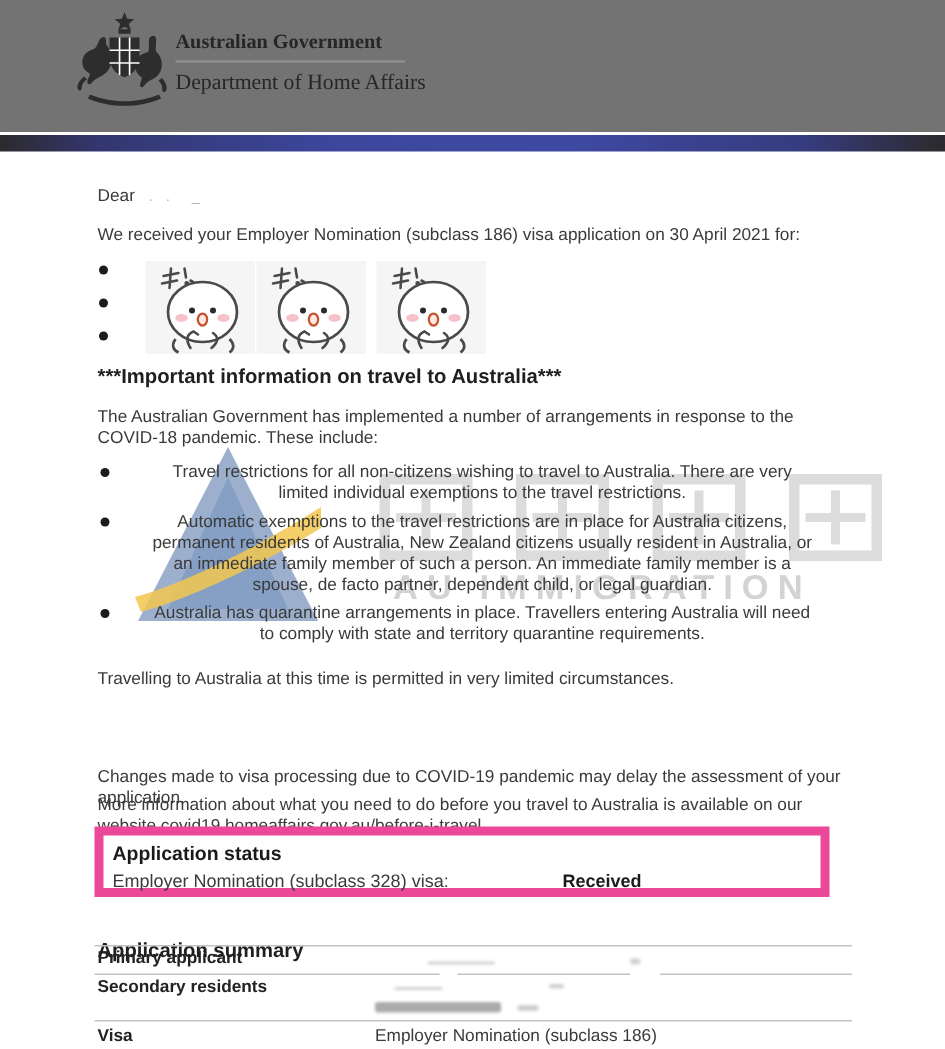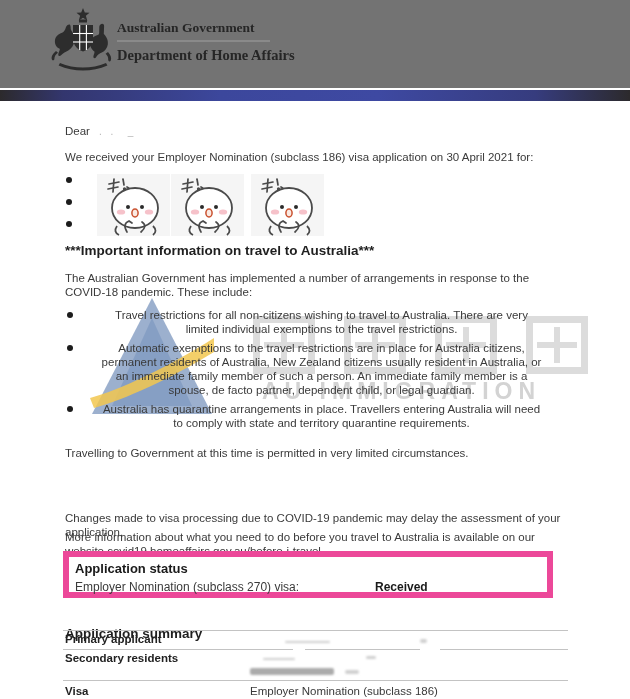--- a/index.html
+++ b/index.html
@@ -4,21 +4,21 @@
 <style>
   html,body{margin:0;padding:0;background:#fff;}
   #page{position:relative;width:630px;height:699px;background:#fff;overflow:hidden;
         font-family:"Liberation Sans","DejaVu Sans",sans-serif;color:#3a3a3a;}
   
   .hdr{position:absolute;left:0;top:0;width:630px;height:88px;background:#737373;}
   .crest{position:absolute;left:44px;top:7px;width:78px;height:66px;}
   .hdr-text{position:absolute;left:117px;top:20px;}
   .gov1{font-family:"Liberation Serif","DejaVu Serif",serif;font-weight:bold;font-size:13.5px;color:#262626;}
   .gov-rule{width:153px;height:2px;background:#8a8a8a;margin:4px 0 5px 0;}
-  .gov2{font-family:"Liberation Serif","DejaVu Serif",serif;font-weight:bold;font-size:14.5px;color:#262626;}
+  .gov2{font-family:"Liberation Serif","DejaVu Serif",serif;font-weight:normal;font-size:14.5px;color:#262626;}
   .topbar{position:absolute;left:0;top:90px;width:630px;height:11px;
     background:linear-gradient(to right,#2c2a2c 0%,#33366e 10%,#3c479c 35%,#3e49a2 60%,#363c7e 85%,#2c2a2c 100%);}
   
   .wm{position:absolute;left:0;top:0;width:630px;height:699px;z-index:0;}
   .wm-tri{position:absolute;left:86px;top:294px;}
   .wm-cn{position:absolute;left:253px;top:316px;display:flex;gap:29px;opacity:.95;}
   .wm-char{width:62px;height:58px;border:7px solid #dbdbdb;box-sizing:border-box;position:relative;}
   .wm-char::before{content:"";position:absolute;left:4px;right:4px;top:50%;height:6px;margin-top:-3px;background:#dbdbdb;}
   .wm-char::after{content:"";position:absolute;top:4px;bottom:4px;left:50%;width:6px;margin-left:-3px;background:#dbdbdb;}
   .wm-en{position:absolute;left:262px;top:378px;font-size:23px;letter-spacing:6px;color:#d3d3d3;font-weight:bold;}
@@ -181,32 +181,32 @@
     <div class="h1" style="left:65px;top:243px;">***Important information on travel to Australia***</div>
 
     <div class="txt" style="left:65px;top:271px;width:505px;">The Australian Government has implemented a number of arrangements in response to the COVID-18 pandemic. These include:</div>
 
     <ul class="travel">
       <li>Travel restrictions for all non-citizens wishing to travel to Australia. There are very limited individual exemptions to the travel restrictions.</li>
       <li>Automatic exemptions to the travel restrictions are in place for Australia citizens, permanent residents of Australia, New Zealand citizens usually resident in Australia, or an immediate family member of such a person. An immediate family member is a spouse, de facto partner, dependent child, or legal guardian.</li>
       <li>Australia has quarantine arrangements in place. Travellers entering Australia will need to comply with state and territory quarantine requirements.</li>
     </ul>
 
-    <div class="txt" style="left:65px;top:446px;width:510px;">Travelling to Government at this time is permitted in very limited circumstances.</div>
+    <div class="txt" style="left:65px;top:446px;width:510px;">Travelling to Australia at this time is permitted in very limited circumstances.</div>
 
     <div class="txt" style="left:65px;top:486px;width:505px;margin-top:44px;">
       <span>More information about what you need to do before you travel to Australia is available on our website </span><a class="plain" href="#">covid19.homeaffairs.gov.au/before-i-travel</a>
     </div>
 
     <div class="txt" style="left:65px;top:511px;width:505px;">Changes made to visa processing due to COVID-19 pandemic may delay the assessment of your application.</div>
 
     <div class="statusbox">
       <div class="title">Application status</div>
       <div class="row">
-        <span class="lbl">Employer Nomination (subclass 270) visa:</span>
+        <span class="lbl">Employer Nomination (subclass 328) visa:</span>
         <span class="val">Received</span>
       </div>
     </div>
 
     <div class="sum-title">Application summary</div>
 
     <div class="sline" style="left:63px;top:630px;width:505px;"></div>
     <div class="srow-label" style="top:633px;">Primary applicant</div>
     <div class="smudge light" style="left:285px;top:641px;width:45px;height:2px;"></div>
     <div class="smudge light" style="left:420px;top:639px;width:7px;height:4px;"></div>

